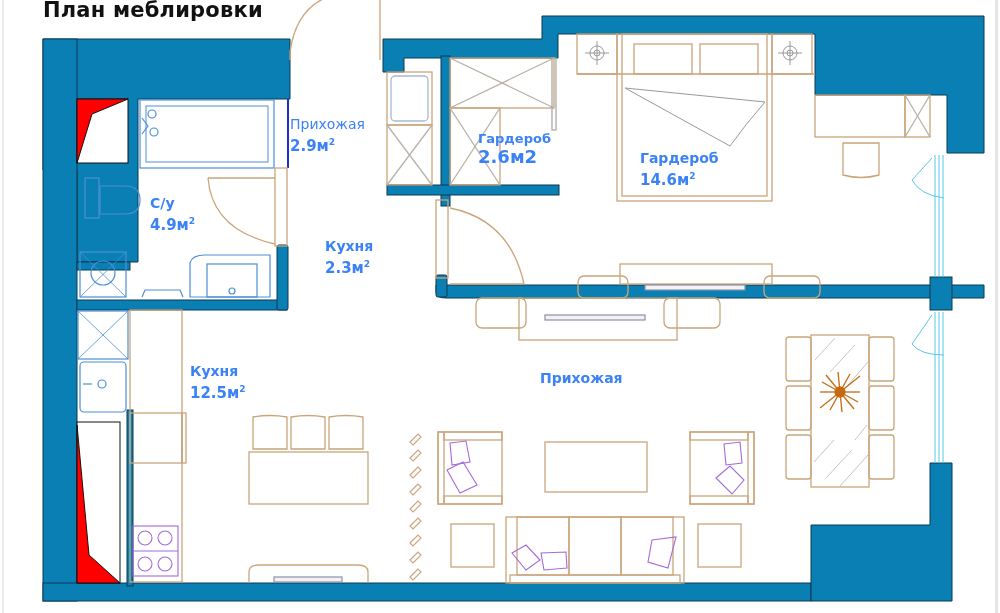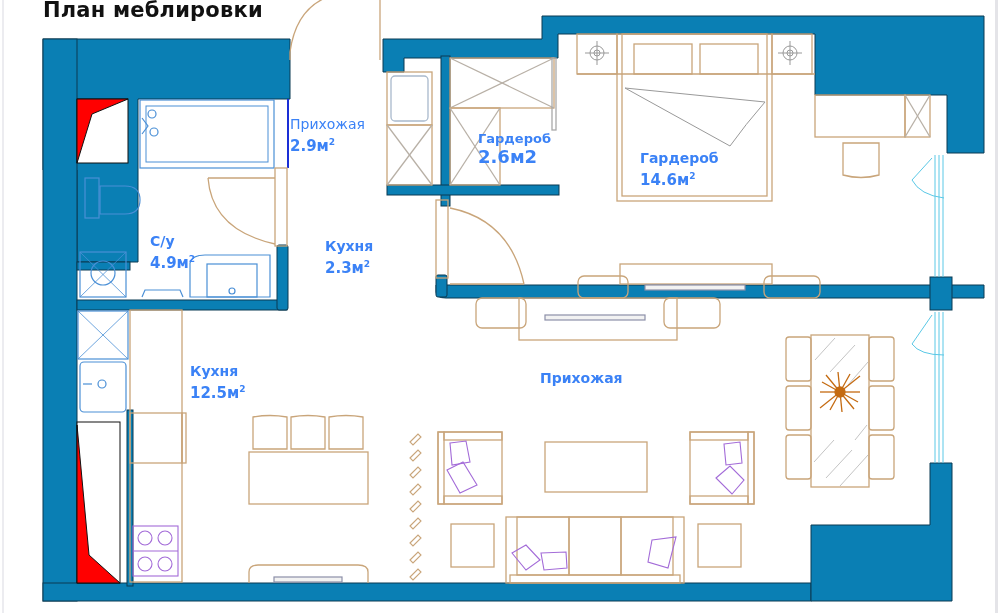--- a/index.html
+++ b/index.html
@@ -278,21 +278,21 @@
 <div class="room-label" style="left:478px; top:130px; width:100px;">
   <span class="room-name" style="font-size:13px">Гардероб</span>
   <span class="room-area" style="font-size:18px"><span>2.6м2</span></span>
 </div>
 
 <div class="room-label" style="left:640px; top:149px; width:110px;">
   <span class="room-name">Гардероб</span>
   <span class="room-area"><span>14.6м</span><sup>2</sup></span>
 </div>
 
-<div class="room-label" style="left:150px; top:194px; width:80px;margin-top:38px;">
+<div class="room-label" style="left:150px; top:194px; width:80px;">
   <span class="room-name">С/у</span>
   <span class="room-area"><span>4.9м</span><sup>2</sup></span>
 </div>
 
 <div class="room-label" style="left:325px; top:237px; width:80px;">
   <span class="room-name">Кухня</span>
   <span class="room-area"><span>2.3м</span><sup>2</sup></span>
 </div>
 
 <div class="room-label" style="left:190px; top:362px; width:90px;">

